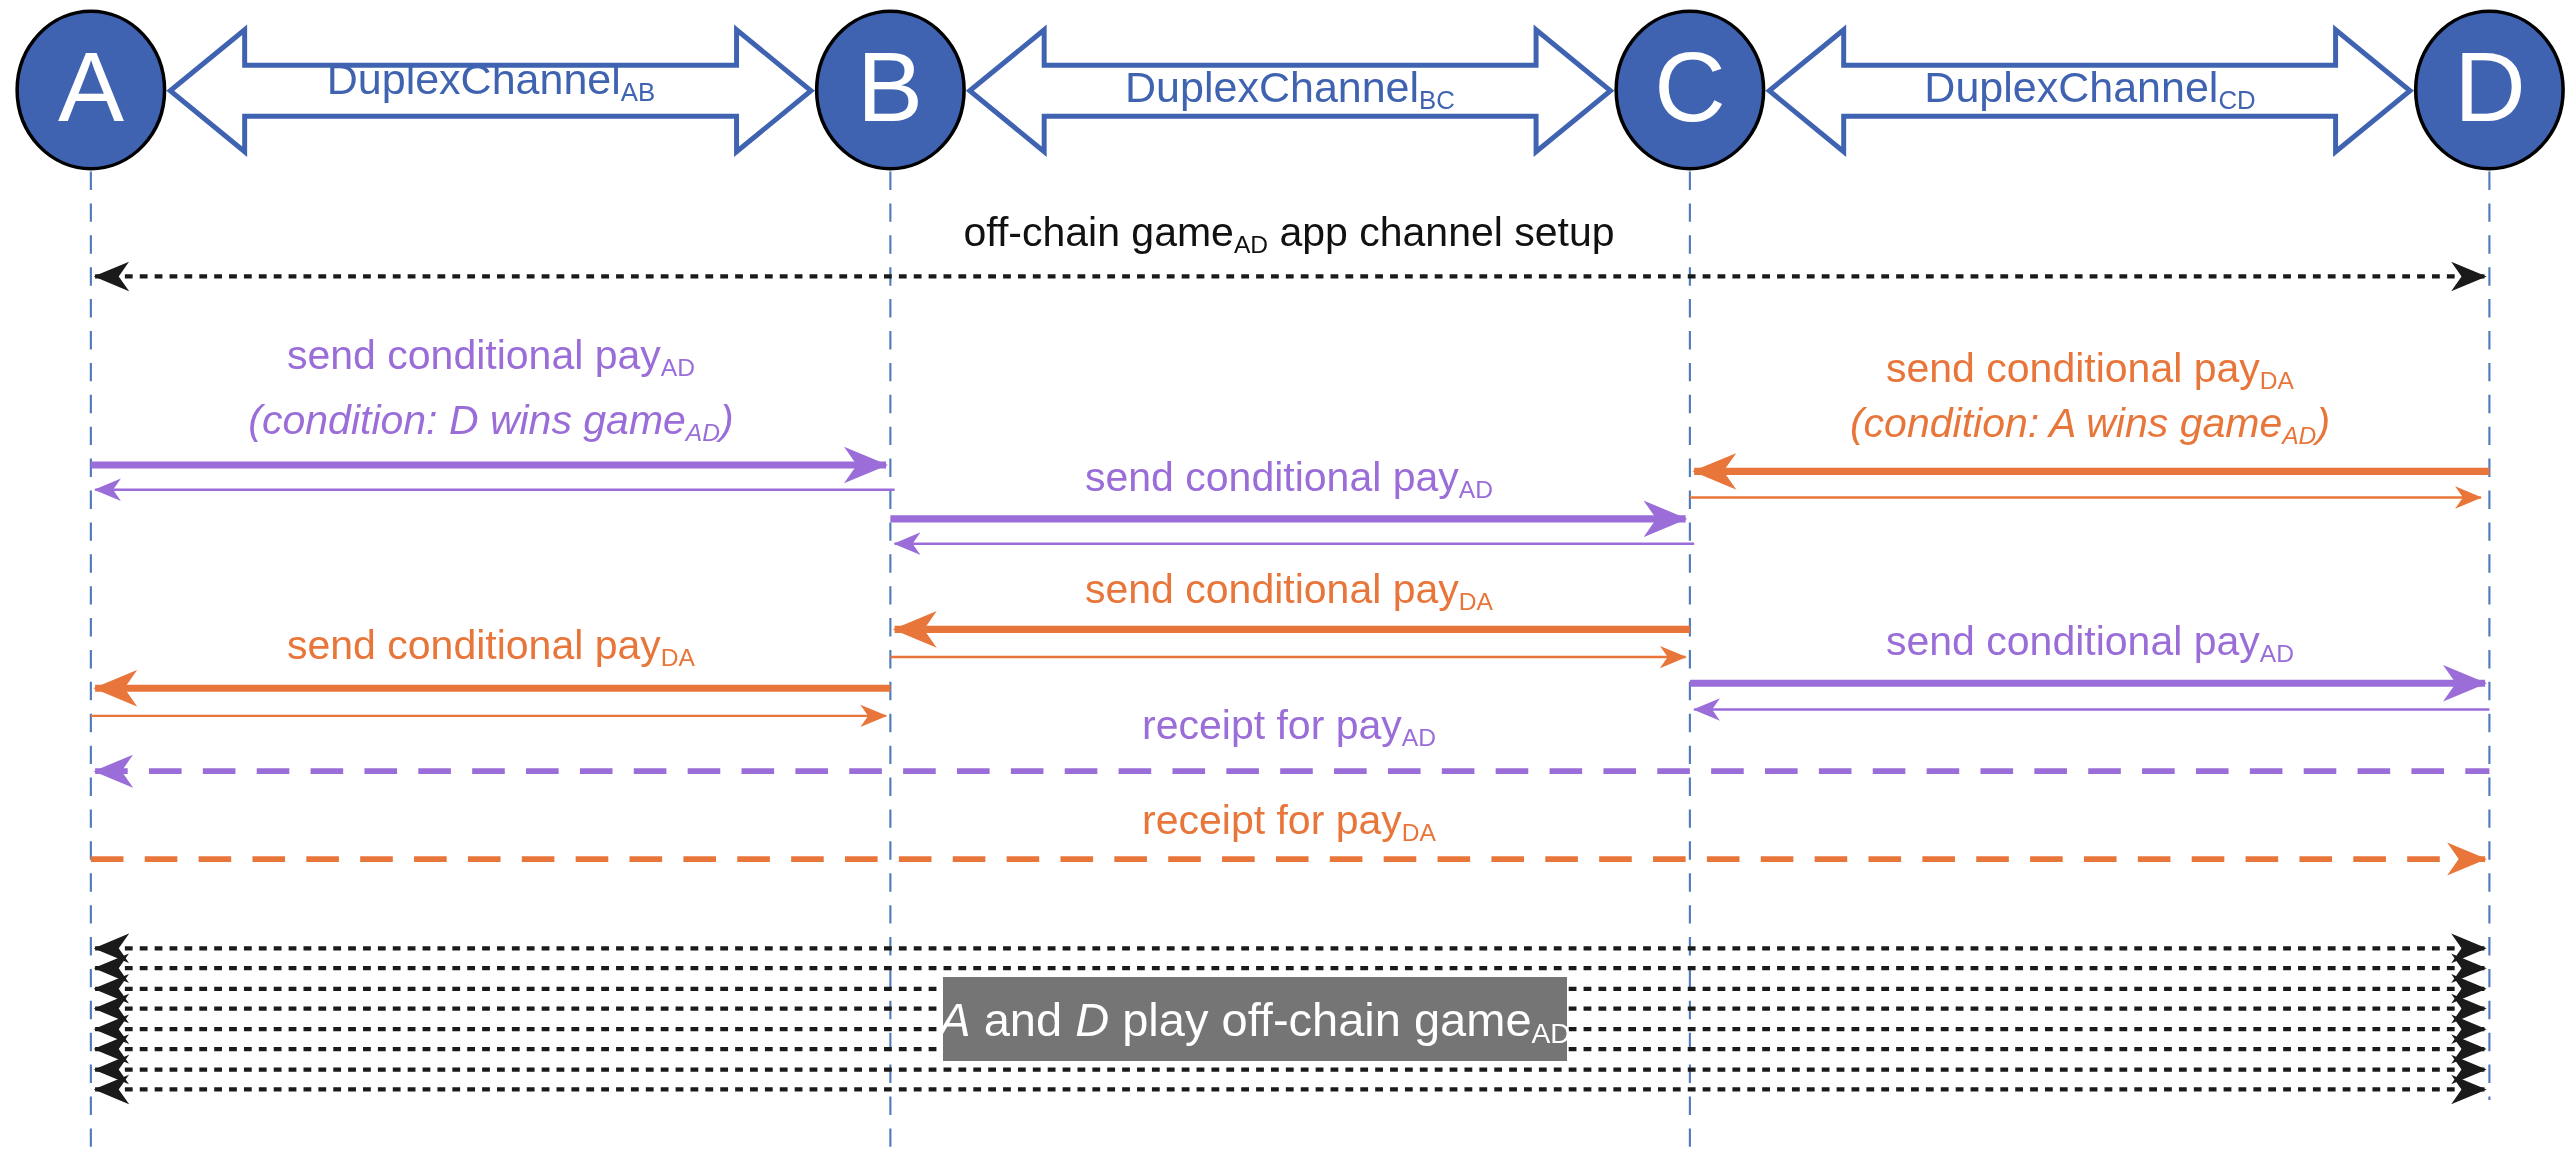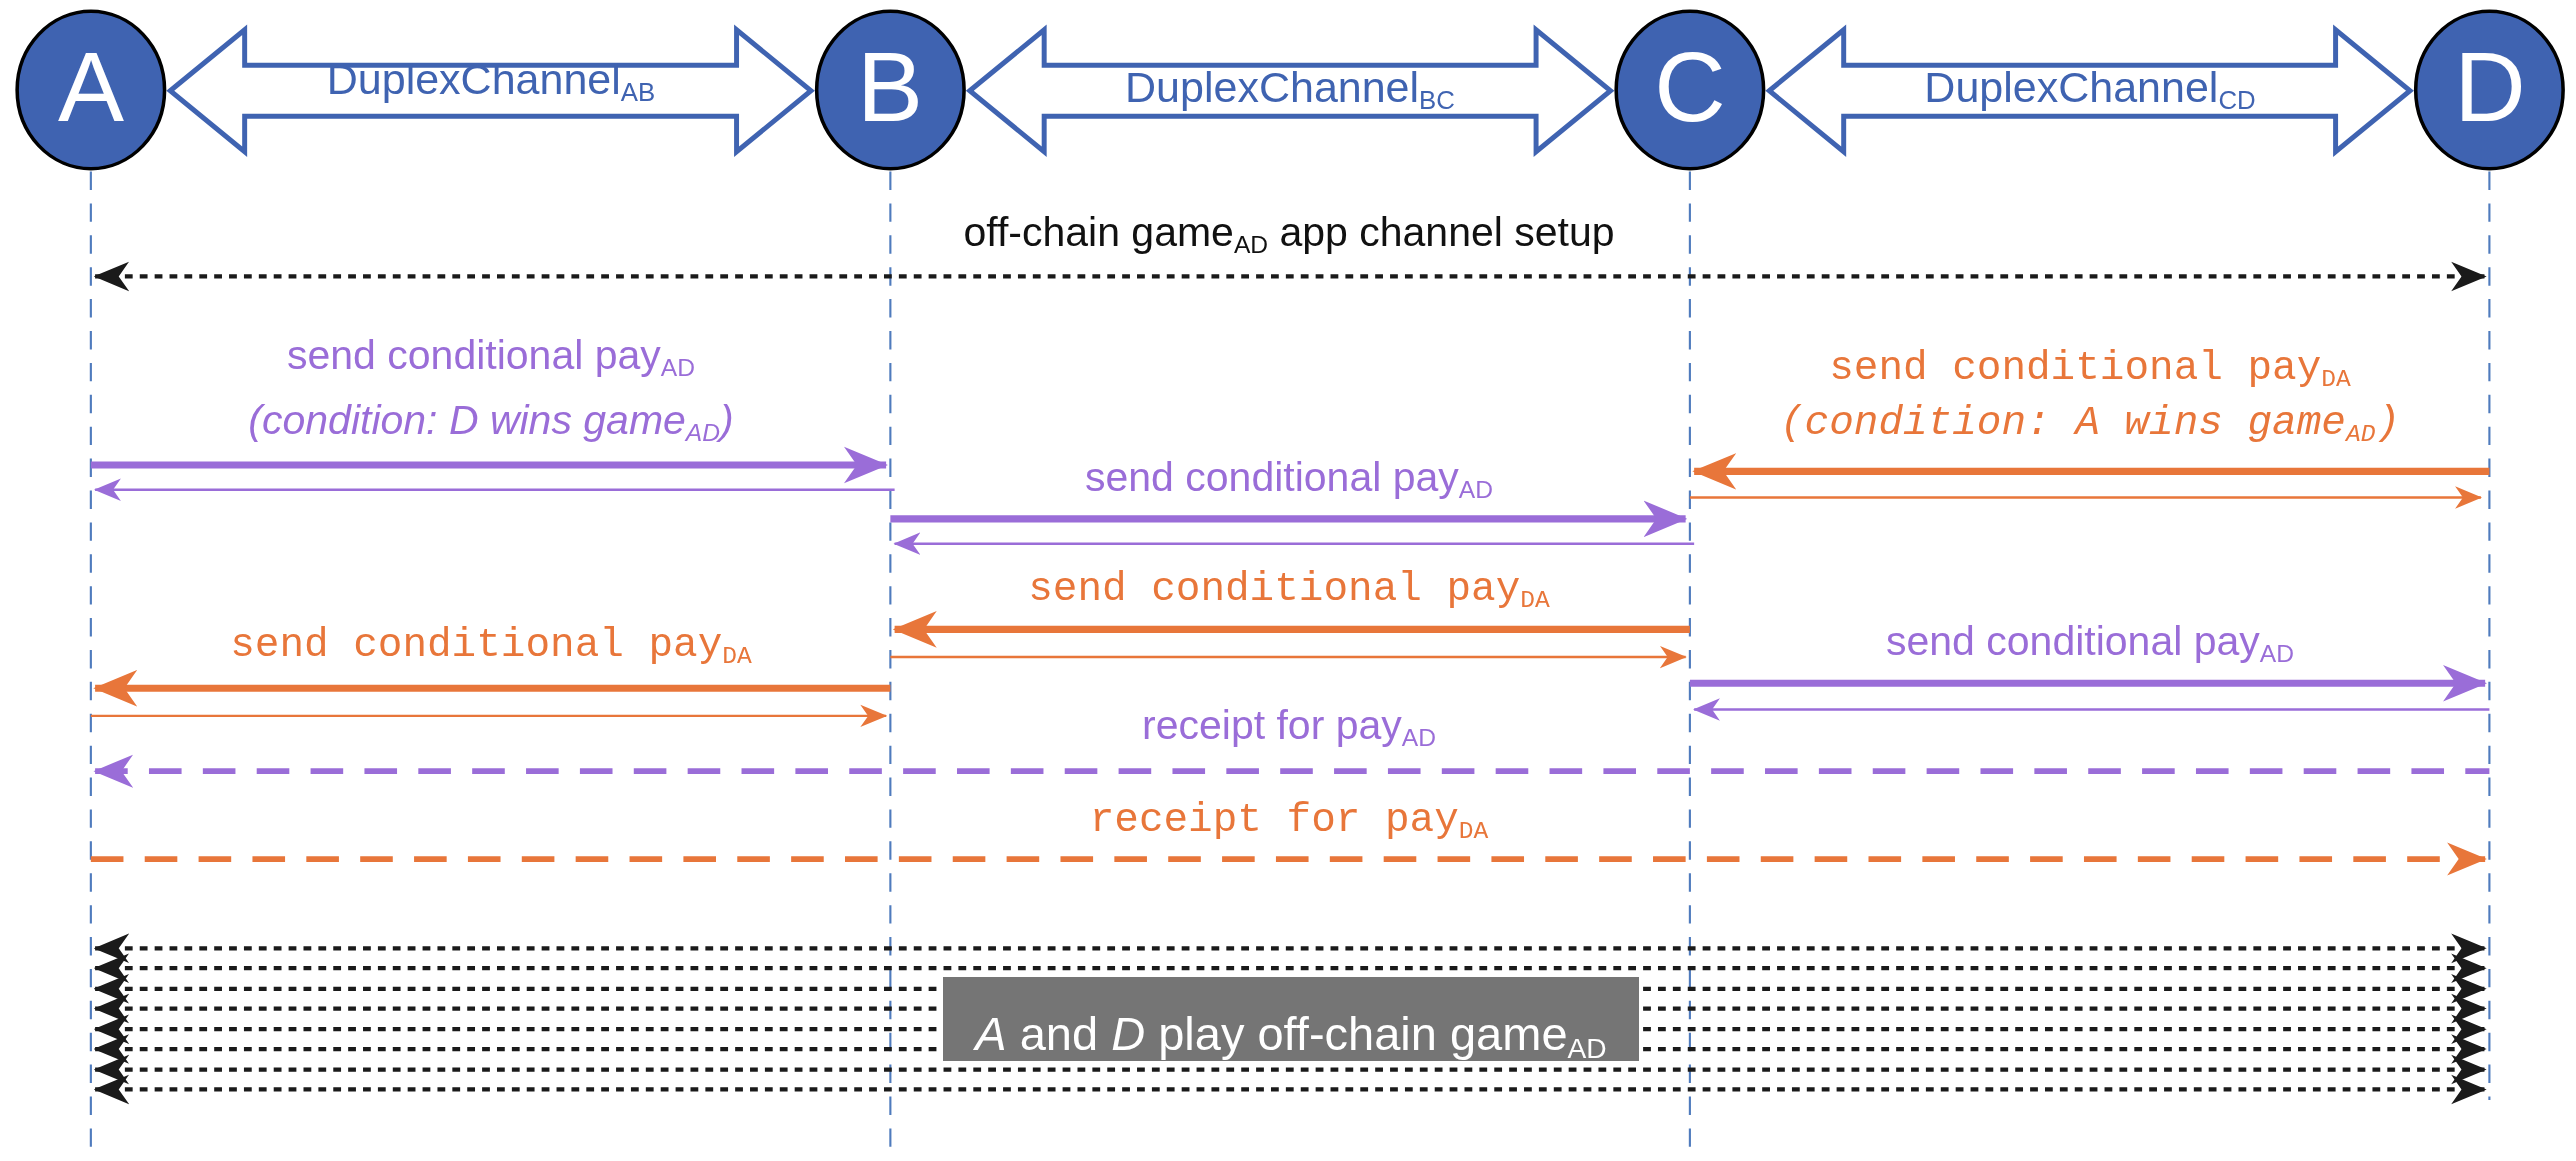--- a/index.html
+++ b/index.html
@@ -17,29 +17,29 @@
   line.dotted{stroke:var(--black,#1a1a1a);stroke-width:6;stroke-dasharray:11 10;}
   .purple-stroke{stroke:var(--purple,#9A6DD8);}
   .orange-stroke{stroke:var(--orange,#E8763A);}
   .fill-purple{fill:var(--purple,#9A6DD8);}
   .fill-orange{fill:var(--orange,#E8763A);}
   .fill-black{fill:var(--black,#1a1a1a);}
 
   
   .lbl{position:absolute;transform:translate(-50%,-50%);white-space:nowrap;font-size:41px;line-height:1.1;}
   .purple-text{color:var(--purple,#9A6DD8);}
-  .orange-text{color:var(--orange,#E8763A);font-family:Liberation Mono, monospace;}
+  .orange-text{color:var(--orange,#E8763A);}
   .black-text{color:#111111;}
   .blue-text{color:var(--blue,#3F63B1);}
   .it{font-style:italic;}
   sub{font-size:0.6em;vertical-align:baseline;position:relative;bottom:-0.28em;line-height:0;}
   .node-label{position:absolute;transform:translate(-50%,-54%);color:#ffffff;font-size:99px;}
   .channel-label{font-size:43px;}
-  .game-box{position:absolute;left:943px;top:977px;width:696px;height:84px;
-    background:var(--gray,#757575);color:#ffffff;display:flex;align-items:flex-end;justify-content:center;}
+  .game-box{position:absolute;left:943px;top:977px;width:624px;height:84px;
+    background:var(--gray,#757575);color:#ffffff;display:flex;align-items:center;justify-content:center;}
   .game-box-text{font-size:47px;white-space:nowrap;}
 </style>
 </head>
 <body>
 
 <div id="stage">
 
   <svg id="arrows-svg" width="2576" height="1161" viewBox="0 0 3634 1638">
     <defs>
       <marker id="mk-black" viewBox="0 0 12 10" refX="11.5" refY="5" markerWidth="50" markerHeight="54" orient="auto-start-reverse" markerUnits="userSpaceOnUse">

